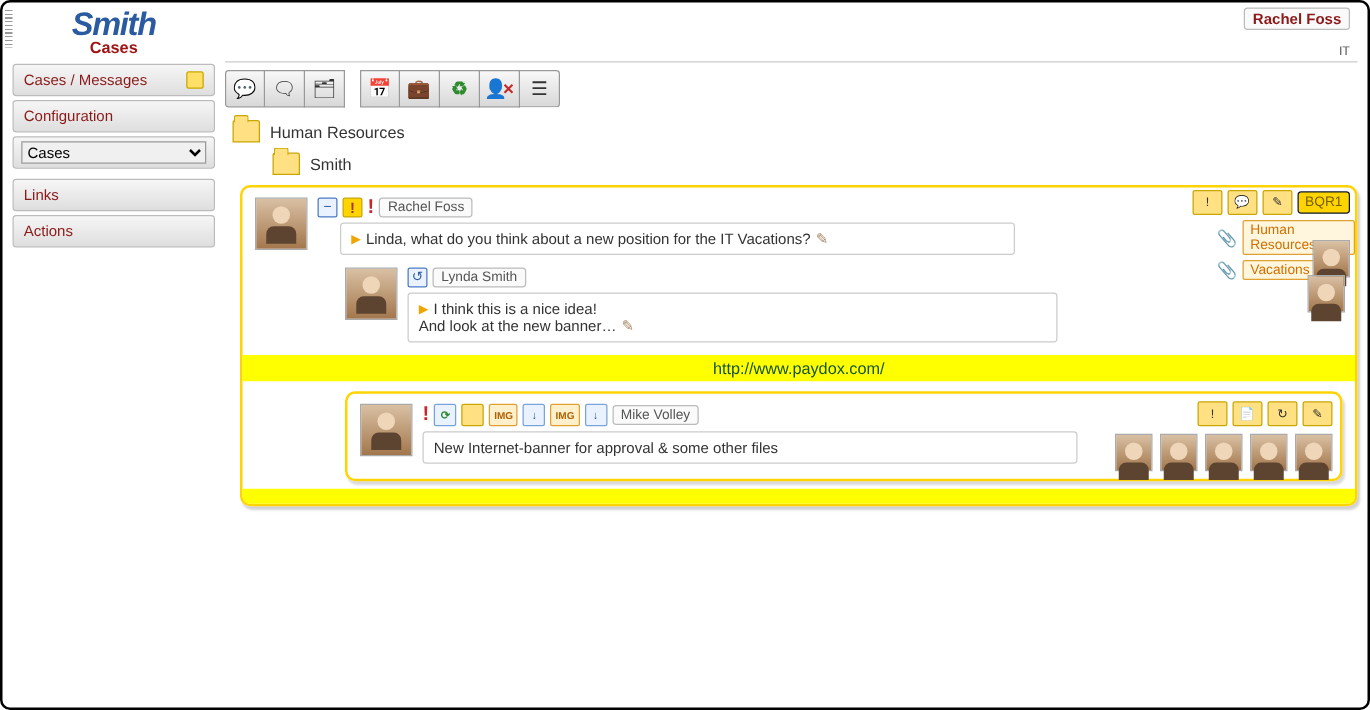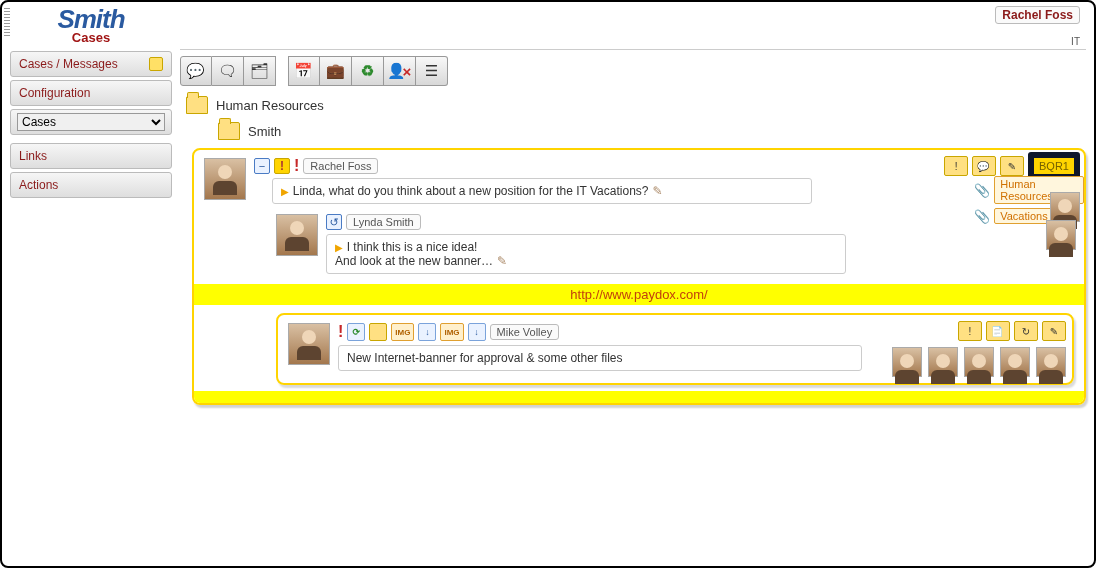--- a/index.html
+++ b/index.html
@@ -206,21 +206,21 @@
     background: #ffe082;
     border: 1px solid #c9a600;
     border-radius: 2px;
     position: relative;
     cursor: pointer;
     font-size: 10px;
     display:flex; align-items:center; justify-content:center;
   }
   .code-chip {
     background: #ffd400;
-    border: 6px solid #0f172a;
+    border: 1px solid #0f172a;
     border-radius: 3px;
     padding: 2px 5px;
     font-size: 11px;
     color: #766100;
   }
   .tags { position: absolute; left: 780px; top: 26px; display: flex; flex-direction: column; gap: 4px; }
   .tag-row { display: flex; align-items: center; gap: 4px; }
   .clip { color: #888; font-size: 13px; }
   .tag {
     border: 1px solid #e0a030;
@@ -236,21 +236,21 @@
     right: 4px;
   }
   .post.reply { margin-left: 72px; }
   .link-bar {
     background: #ffff00;
     text-align: center;
     padding: 3px 0;
     font-size: 13px;
     margin: 0 -10px 8px -10px;
   }
-  .link-bar a { color: #c2410c; text-decoration: none; }
+  .link-bar a { color: #14532d; text-decoration: none; }
   .nested-card {
     border: 2px solid #ffd400;
     border-radius: 8px;
     padding: 8px 10px;
     margin: 4px 0 6px 72px;
     position: relative;
     box-shadow: 2px 3px 2px rgba(0,0,0,0.15);
   }
   .avatar-row { display: flex; gap: 6px; position: absolute; right: 6px; bottom: 6px; }
   .foot-bar {

